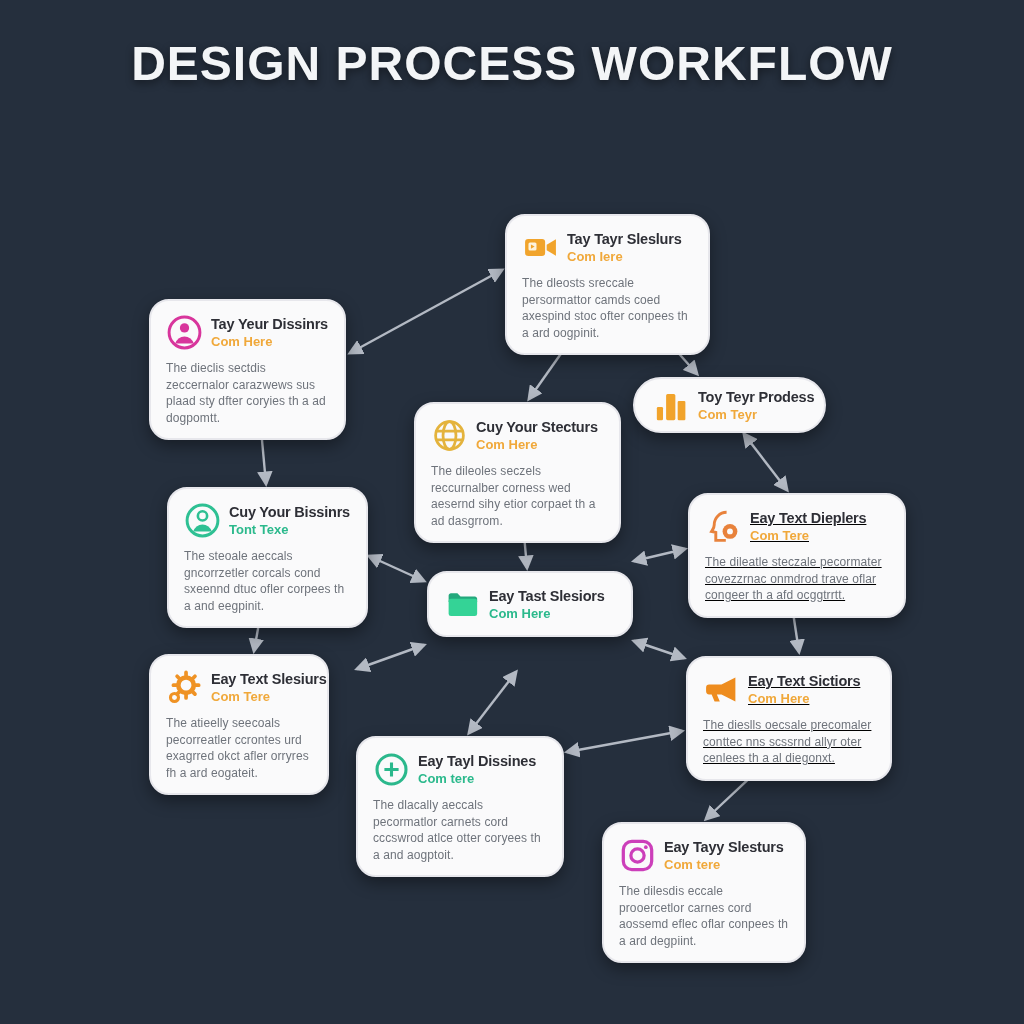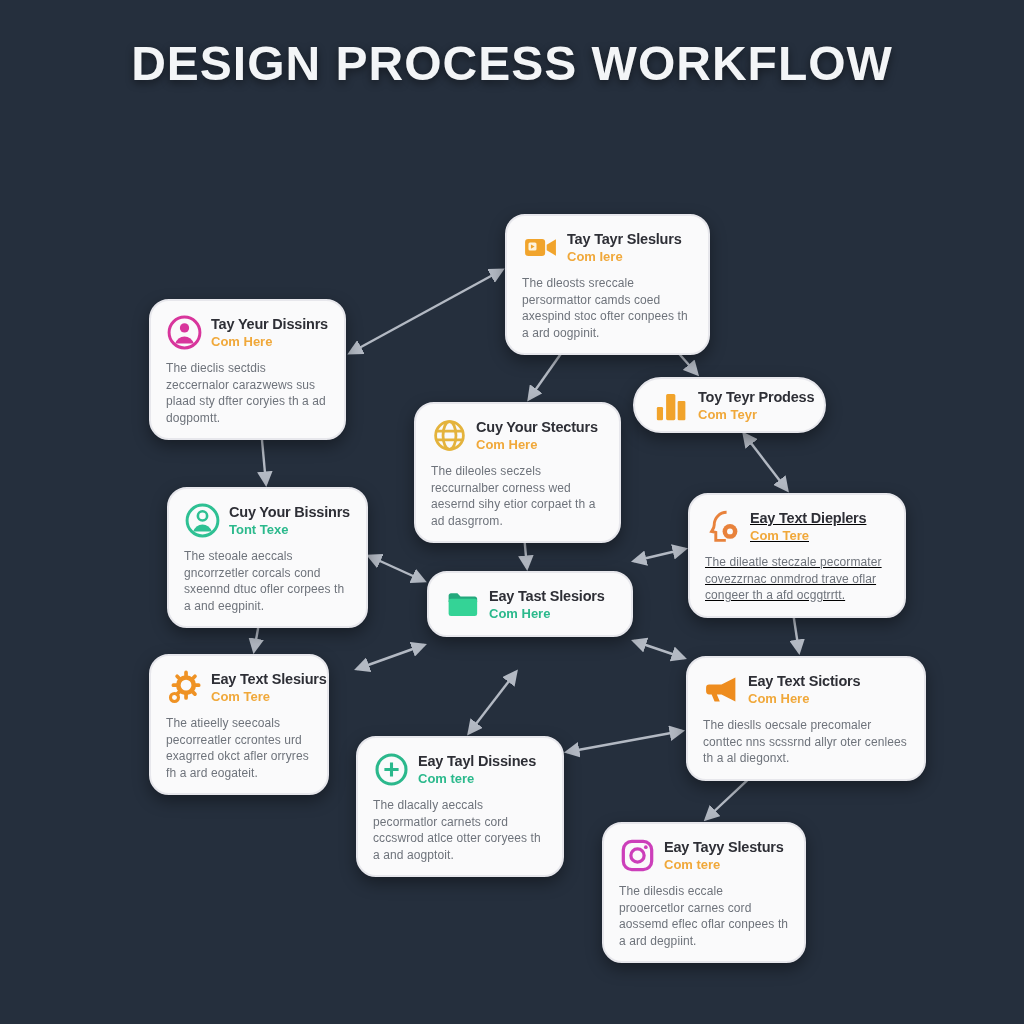--- a/index.html
+++ b/index.html
@@ -197,21 +197,21 @@
           </svg>
       </span>
       <div>
         <div class="card-title">Eay Text Slesiurs</div>
         <div class="card-subtitle sub-orange">Com Tere</div>
       </div>
     </div>
     <div class="card-body">The atieelly seecoals pecorreatler ccrontes urd exagrred okct afler orryres fh a ard eogateit.</div>
   </div>
 
-  <div class="card" style="left:686px;top:656px;width:240px;">
+  <div class="card" style="left:686px;top:656px;width:206px;text-decoration:underline;">
     <div class="card-head">
       <span class="icon" style="color:#ee8c1e">
         <svg viewBox="0 0 24 24" fill="currentColor">
             <path d="M21 4.2v15.6l-9-4.6H9l1.9 4.6H7.5l-1.9-4.6H4a2 2 0 0 1-2-2v-2.4a2 2 0 0 1 2-2h8z"></path>
           </svg>
       </span>
       <div>
         <div class="card-title">Eay Text Sictiors</div>
         <div class="card-subtitle sub-orange">Com Here</div>
       </div>

